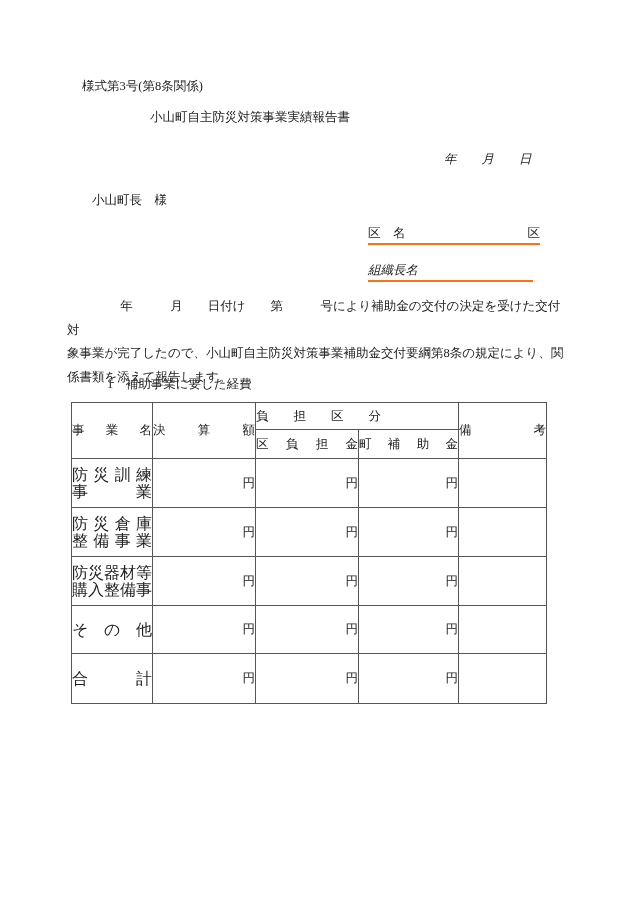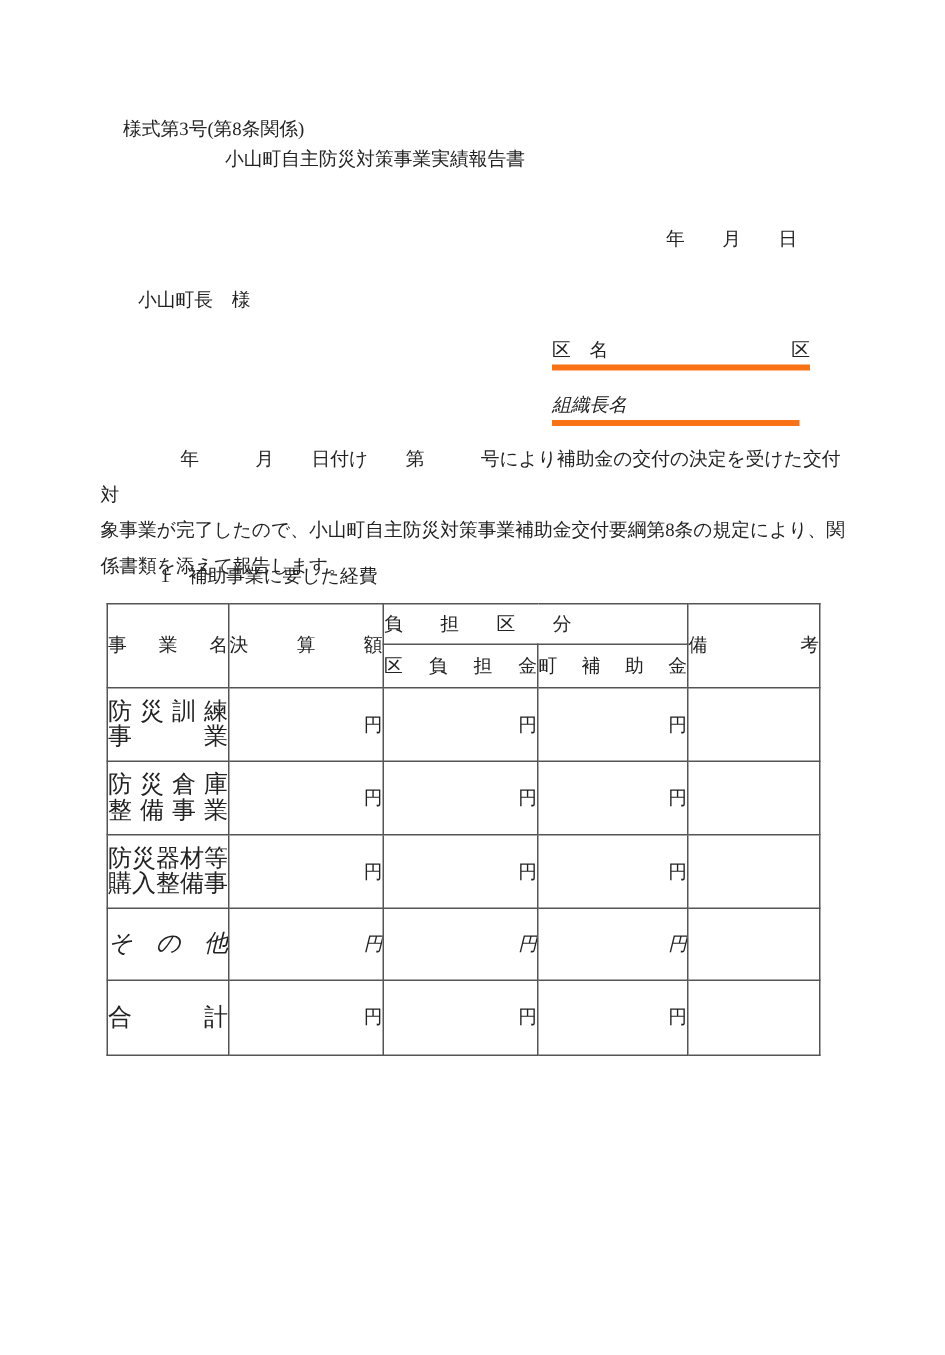--- a/index.html
+++ b/index.html
@@ -7,26 +7,26 @@
     width:630px;height:903px;
     background:#ffffff;
     position:relative;
     font-family:"Liberation Serif","DejaVu Serif",serif;
     color:#222222;
     font-size:12.5px;
     line-height:1.2;
   }
   .abs{position:absolute;}
   #form-number{left:82px;top:79px;}
-  #doc-title{left:0;top:99px;width:500px;text-align:center;}
-  #date-line{left:444px;top:152px;}
+  #doc-title{left:0;top:110px;width:500px;text-align:center;}
+  #date-line{left:444px;top:152px;font-style:italic;}
   #addressee{left:92px;top:193px;}
   .fill-field{
     position:absolute;
-    border-bottom:4px solid #f97316;
+    border-bottom:2px solid #f97316;
     display:flex;justify-content:space-between;
     padding-bottom:2px;
   }
   #field-ku{left:368px;top:226px;width:172px;}
   #field-soshiki{left:368px;top:263px;width:165px;font-style:italic;}
   #body-paragraph{left:67px;top:295px;width:505px;line-height:23.5px;white-space:pre-line;}
   #section-heading{left:83px;top:377px;margin-left:24px;}
 
   #expenses-table{
     position:absolute;left:71px;top:402px;
@@ -37,21 +37,21 @@
     border:1px solid #555555;
     font-weight:normal;
     font-size:12.5px;
     padding:0;
     vertical-align:middle;
     overflow:hidden;
   }
   tr.hr1{height:27px;}
   tr.hr2{height:29px;}
   tr.dr{height:49px;}
-  tr.dr4{height:48px;font-style:italic;}
+  tr.dr4{height:48px;}
   tr.dr5{height:50px;}
   .jl{text-align:justify;text-align-last:justify;}
   th.pad6{padding:0 6px;margin-top:24px;}
   th.c1,td.lbl{padding:0 4px;}
   th.burden{text-align:left;padding-left:28px;}
   td.lbl .lbl-line{
     line-height:17px;font-size:16px;white-space:nowrap;
     text-align:justify;text-align-last:justify;
   }
   td.amount{text-align:right;padding-right:8px;}

